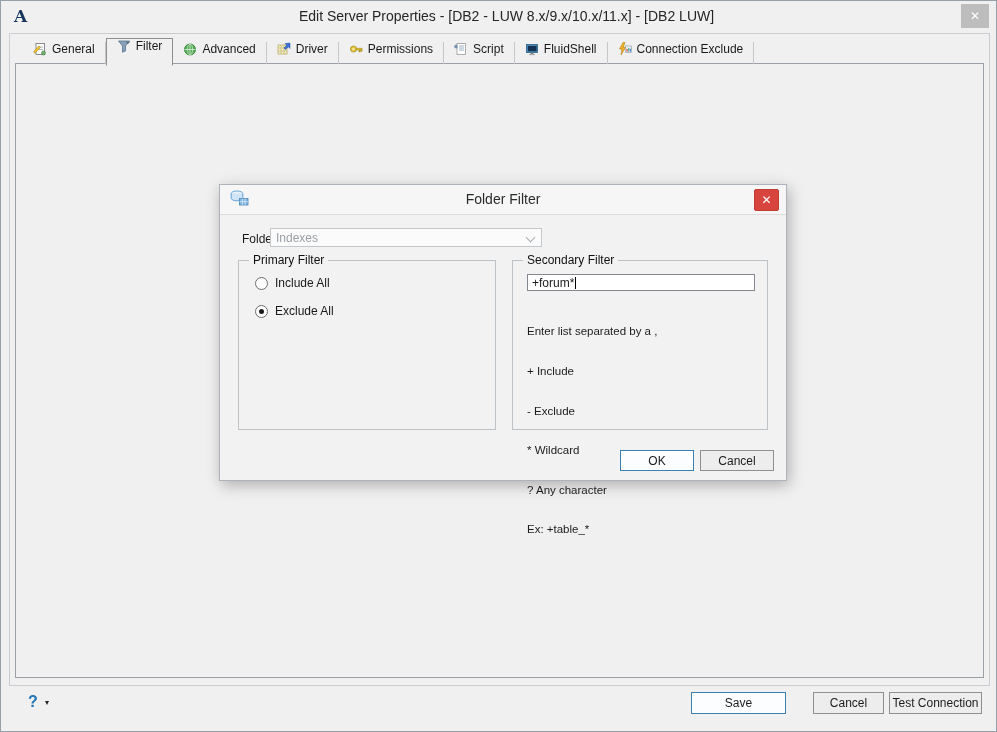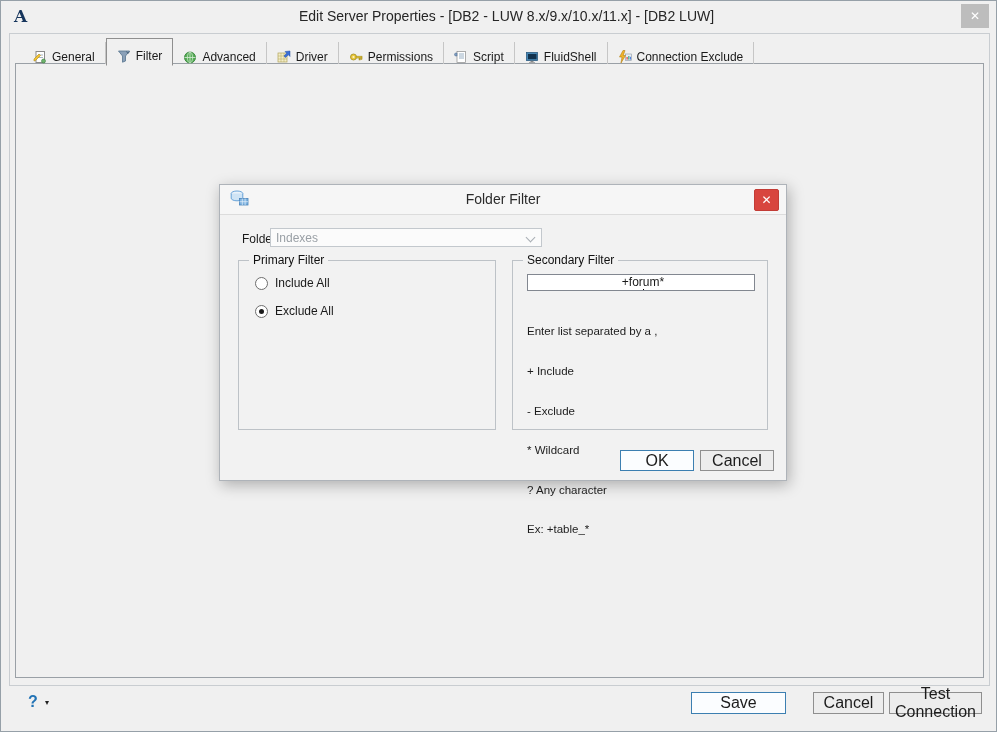--- a/index.html
+++ b/index.html
@@ -6,34 +6,34 @@
   #window{position:relative;width:995px;height:730px;background:#f0f0f0;border:1px solid #96a0a8;overflow:hidden;font-size:12px;color:#1a1a1a;}
   
   .titlebar{position:absolute;left:0;top:0;width:100%;height:30px;background:#f0f0f0;}
   .titlebar .title{position:absolute;left:0;top:7px;width:100%;text-align:center;font-size:14px;color:#262626;margin-left:8px;}
   .logo{position:absolute;left:13px;top:5px;width:20px;height:20px;font-weight:bold;font-size:17px;color:#16355c;font-family:"DejaVu Serif",serif;}
   .win-close{position:absolute;left:960px;top:3px;width:28px;height:24px;background:#bdbdbd;color:#ffffff;display:flex;align-items:center;justify-content:center;font-size:12px;font-weight:bold;cursor:default;}
   
   .outer-panel{position:absolute;left:8px;top:32px;width:979px;height:651px;border:1px solid #c9cdd1;background:#f0f0f0;}
   .content-panel{position:absolute;left:14px;top:62px;width:967px;height:613px;border:1px solid #9aa0a6;background:#f0f0f0;z-index:1;}
   .tabstrip{position:absolute;left:22px;top:40px;height:23px;display:flex;align-items:center;z-index:5;}
-  .tab{display:flex;align-items:flex-end;height:22px;padding:0 10px;border-right:1px solid #c6c6c6;white-space:nowrap;}
+  .tab{display:flex;align-items:flex-start;height:22px;padding:0 10px;border-right:1px solid #c6c6c6;white-space:nowrap;}
   .tab .ticon{width:14px;height:14px;margin-right:5px;flex:0 0 auto;}
   .tab.selected{border:1px solid #8f8f8f;border-bottom:1px solid #f0f0f0;background:#f0f0f0;height:24px;margin-top:-2px;padding-bottom:2px;z-index:6;}
   
   .combo{position:absolute;background:#ffffff;border:1px solid #7b7b7b;display:flex;align-items:center;padding-left:5px;box-sizing:border-box;}
   .combo .chev{position:absolute;right:7px;top:5px;width:6px;height:6px;border-right:1px solid #444;border-bottom:1px solid #444;transform:rotate(45deg);}
   .combo.disabled{background:#fbfbfb;border-color:#c3c8cd;color:#9aa0a6;}
   .combo.disabled .chev{border-color:#a8aeb4;}
   
   .groupbox{position:absolute;border:1px solid #bdc2c7;box-sizing:border-box;}
   .glabel{position:absolute;top:-8px;left:10px;background:#f0f0f0;padding:0 4px;white-space:nowrap;color:#101010;}
   .whitebox{position:absolute;background:#ffffff;border:1px solid #9aa0a6;box-sizing:border-box;padding:2px 4px;overflow:hidden;}
   
-  .btn{position:absolute;display:flex;align-items:center;justify-content:center;background:#ededed;border:1px solid #8f8f8f;box-sizing:border-box;font-size:16px;color:#1c1c1c;cursor:default;}
+  .btn{position:absolute;display:flex;align-items:center;justify-content:center;background:#ededed;border:1px solid #8f8f8f;box-sizing:border-box;font-size:12px;color:#1c1c1c;cursor:default;}
   .btn.focus-blue{border:1px solid #3c7fb1;background:#fbfdff;}
   .btn.focus-lightblue{border:1px solid #66a1d8;background:#e0eefb;}
   
   .of-table{position:absolute;background:#ffffff;border:1px solid #9aa0a6;box-sizing:border-box;overflow:hidden;font-size:11.5px;}
   .of-header{display:flex;height:22px;background:#fafafa;border-bottom:1px solid #cfcfcf;align-items:center;}
   .of-row{display:flex;height:16px;align-items:center;}
   .c-num{width:51px;flex:0 0 auto;text-align:center;box-sizing:border-box;height:100%;display:flex;align-items:center;justify-content:center;border-right:1px solid #e6e6e6;}
   .c-folder{width:102px;flex:0 0 auto;padding-left:4px;box-sizing:border-box;height:100%;display:flex;align-items:center;border-right:1px solid #efefef;}
   .c-primary{width:75px;flex:0 0 auto;padding-left:4px;box-sizing:border-box;height:100%;display:flex;align-items:center;border-right:1px solid #efefef;}
   .c-secondary{width:220px;flex:0 0 auto;padding-left:4px;box-sizing:border-box;height:100%;display:flex;align-items:center;}
@@ -43,21 +43,21 @@
   
   .radio-row{position:absolute;display:flex;align-items:center;gap:7px;}
   .radio{width:13px;height:13px;border:1px solid #6e6e6e;border-radius:50%;background:#ffffff;box-sizing:border-box;position:relative;flex:0 0 auto;}
   .radio.checked::after{content:"";position:absolute;left:3px;top:3px;width:5px;height:5px;border-radius:50%;background:#1b1b1b;}
   
   .modal{position:absolute;left:218px;top:183px;width:568px;height:297px;background:#f2f2f2;border:1px solid #aeb3b9;box-shadow:2px 4px 14px rgba(0,0,0,0.28);z-index:50;box-sizing:border-box;}
   .modal-titlebar{position:absolute;left:0;top:0;width:100%;height:29px;background:#f6f6f6;border-bottom:1px solid #dcdcdc;}
   .modal-title{position:absolute;left:0;top:6px;width:100%;text-align:center;font-size:14px;color:#2b2b2b;}
   .modal-close{position:absolute;left:534px;top:4px;width:25px;height:22px;background:#d8453e;border:1px solid #c23c36;border-radius:2px;color:#fff;font-weight:bold;font-size:12px;display:flex;align-items:center;justify-content:center;box-sizing:border-box;}
   .modal .glabel{background:#f2f2f2;}
-  .textinput{position:absolute;background:#ffffff;border:1px solid #828790;box-sizing:border-box;display:flex;align-items:center;padding-left:4px;flex-direction:column;}
+  .textinput{position:absolute;background:#ffffff;border:1px solid #828790;box-sizing:border-box;display:flex;align-items:center;padding-left:4px;}
   .caret{display:inline-block;width:1px;height:12px;background:#000;margin-left:1px;}
   .hints{position:absolute;line-height:13.2px;font-size:11.5px;color:#1c1c1c;white-space:pre;}
   
   .help{position:absolute;left:27px;top:692px;font-size:16px;font-weight:bold;color:#2273b5;}
   .help-caret{position:absolute;left:44px;top:697px;font-size:8px;color:#222;}
   .lbl{position:absolute;white-space:nowrap;}
 </style>
 </head>
 <body>
 

